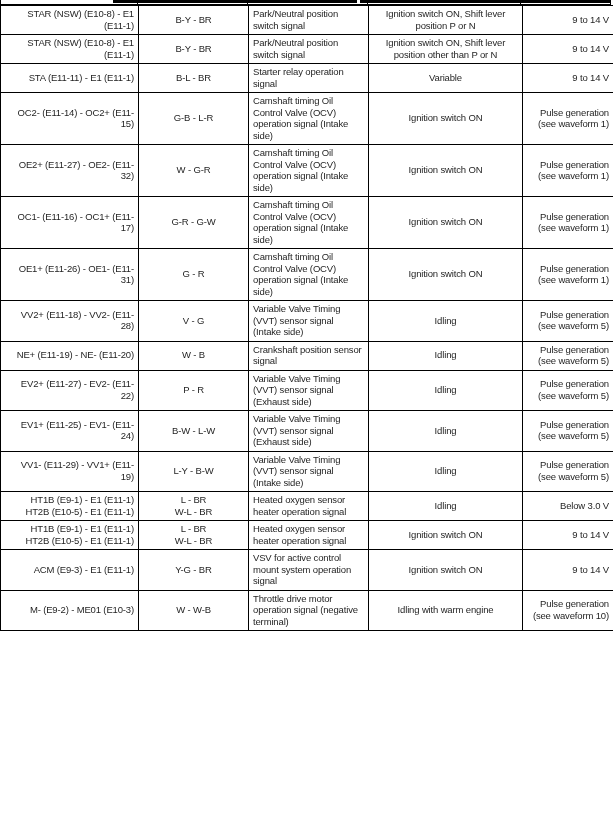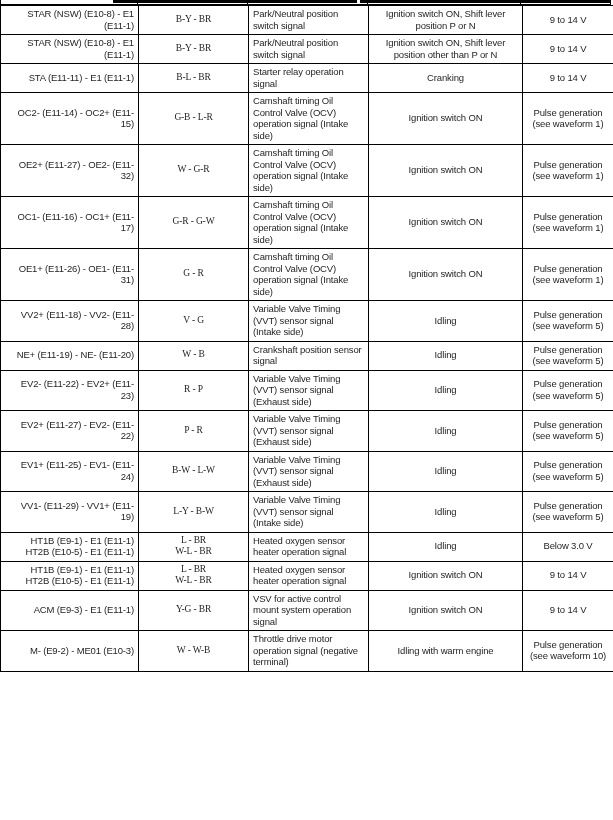--- a/index.html
+++ b/index.html
@@ -47,24 +47,24 @@
     font-size: 9.5px;
     line-height: 11.5px;
     letter-spacing: -0.15px;
     color: #1f1f1f;
     vertical-align: middle;
     padding: 2px 4px 3px 4px;
     white-space: pre-line;
     overflow: hidden;
   }
   td.c-term { text-align: right; }
-  td.c-wire { text-align: center; font-family: Liberation Serif, serif; }
+  td.c-wire { text-align: center; }
   td.c-desc { text-align: left; }
   td.c-cond { text-align: center; }
-  td.c-spec { text-align: center; }
+  td.c-spec { text-align: right; }
 </style>
 </head>
 <body>
 
 <div class="page">
 
   <div class="top-edge">
     <div class="thick-seg seg1"></div>
     <div class="thick-seg seg2"></div>
     <div class="v-stub" style="left:0"></div>
@@ -102,21 +102,21 @@
 switch signal</td>
     <td class="c-cond">Ignition switch ON, Shift lever
 position other than P or N</td>
     <td class="c-spec">9 to 14 V</td>
   </tr>
         <tr>
     <td class="c-term">STA (E11-11) - E1 (E11-1)</td>
     <td class="c-wire">B-L - BR</td>
     <td class="c-desc">Starter relay operation
 signal</td>
-    <td class="c-cond">Cranking</td>
+    <td class="c-cond">Variable</td>
     <td class="c-spec">9 to 14 V</td>
   </tr>
         <tr>
     <td class="c-term">OC2- (E11-14) - OC2+ (E11-
 15)</td>
     <td class="c-wire">G-B - L-R</td>
     <td class="c-desc">Camshaft timing Oil
 Control Valve (OCV)
 operation signal (Intake
 side)</td>
@@ -169,31 +169,20 @@
 (Intake side)</td>
     <td class="c-cond">Idling</td>
     <td class="c-spec">Pulse generation
 (see waveform 5)</td>
   </tr>
         <tr>
     <td class="c-term">NE+ (E11-19) - NE- (E11-20)</td>
     <td class="c-wire">W - B</td>
     <td class="c-desc">Crankshaft position sensor
 signal</td>
-    <td class="c-cond">Idling</td>
-    <td class="c-spec">Pulse generation
-(see waveform 5)</td>
-  </tr>
-        <tr>
-    <td class="c-term">EV2- (E11-22) - EV2+ (E11-
-23)</td>
-    <td class="c-wire">R - P</td>
-    <td class="c-desc">Variable Valve Timing
-(VVT) sensor signal
-(Exhaust side)</td>
     <td class="c-cond">Idling</td>
     <td class="c-spec">Pulse generation
 (see waveform 5)</td>
   </tr>
         <tr>
     <td class="c-term">EV2+ (E11-27) - EV2- (E11-
 22)</td>
     <td class="c-wire">P - R</td>
     <td class="c-desc">Variable Valve Timing
 (VVT) sensor signal

